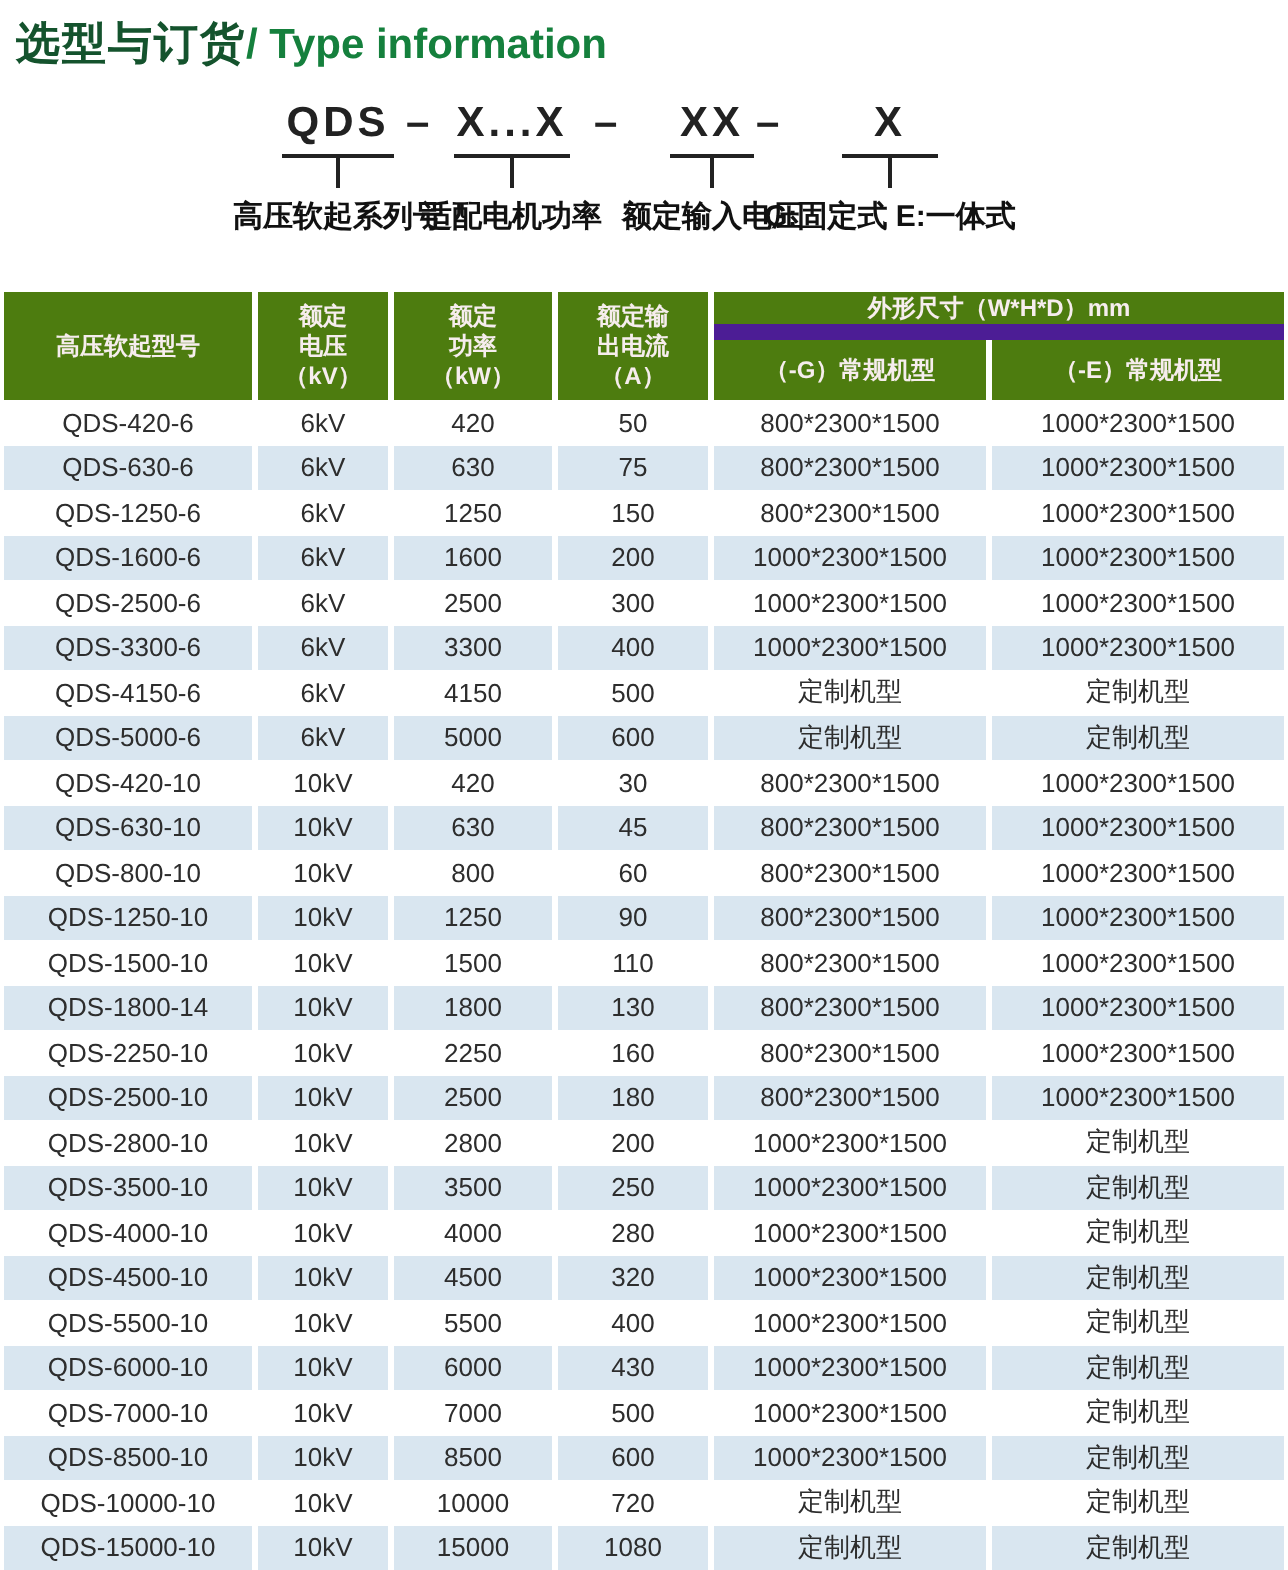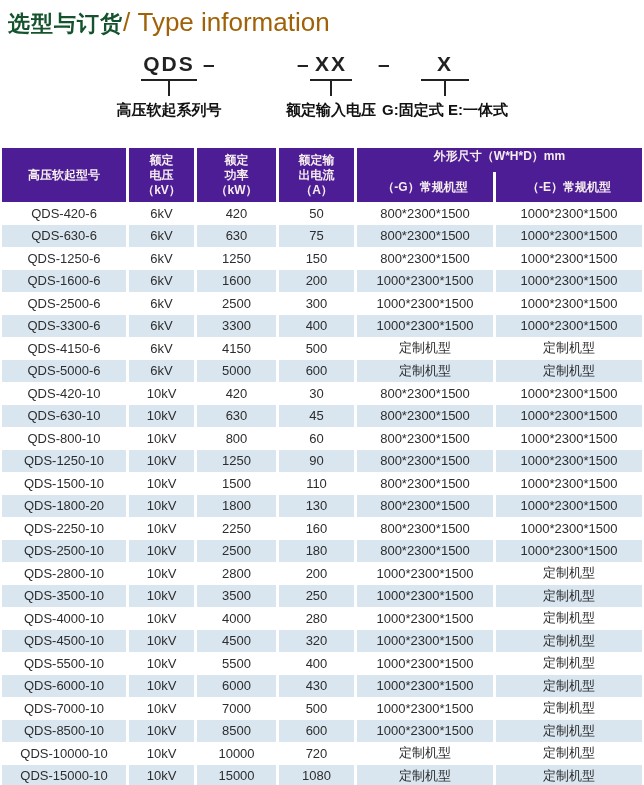--- a/index.html
+++ b/index.html
@@ -5,50 +5,50 @@
   html,body { margin:0; padding:0; background:#ffffff; }
   body {
     width:644px; height:785px;
     font-family:"Liberation Sans","DejaVu Sans",sans-serif;
     color:#2d2d2d;
     overflow:hidden;
   }
   
   .title { padding:7px 0 0 8px; white-space:nowrap; }
   .title .cn { font-size:22px; font-weight:bold; color:#14532d; letter-spacing:1px; }
-  .title .en { font-size:26px; font-weight:normal; color:#a16207; }
+  .title .en { font-size:21px; font-weight:bold; color:#15803d; }
 
   
   .diagram { position:relative; height:82px; margin-top:13px; }
   .seg { position:absolute; top:0; }
   .seg .code {
     display:block; text-align:center; font-size:21px; font-weight:bold;
     letter-spacing:2px; color:#222; height:24px; line-height:24px; white-space:nowrap;
   }
   .seg .uline { height:2px; background:#222; margin-top:3px; }
   .seg .tick { width:2px; height:15px; background:#222; margin:0 auto; }
   .seg .lbl {
     position:absolute; top:49px; left:50%; transform:translateX(-50%);
     white-space:nowrap; font-size:15px; color:#111; font-weight:bold;
   }
   .seg1 { left:141px; width:56px; }
   .seg2 { left:227px; width:58px; }
-  .seg3 { left:310px; width:42px; }
+  .seg3 { left:335px; width:42px; }
   .seg4 { left:421px; width:48px; }
   .dash { position:absolute; top:0; font-size:21px; font-weight:bold; color:#222; line-height:24px; }
   .dash1 { left:203px; } .dash2 { left:297px; } .dash3 { left:378px; }
 
   
   table {
     margin:14px 0 0 2px; width:640px;
     border-collapse:separate; border-spacing:0; table-layout:fixed;
   }
   th, td { box-sizing:border-box; padding:0; text-align:center; vertical-align:middle; }
   th {
-    background:#4c1d95; color:#f6eded; font-size:12px; font-weight:bold;
+    background:#4d7c0f; color:#f6eded; font-size:12px; font-weight:bold;
     line-height:1.25; white-space:pre-line;
     border-right:3px solid #ffffff;
   }
   th.last, td.last { border-right:none; }
   thead tr.r1 th { height:24px; }
   thead tr.r2 th { height:30px; }
   th.dims { border-bottom:8px solid #4c1d95; }
   td {
     height:22.5px; font-size:13px; color:#2d2d2d;
     border-right:3px solid #ffffff; white-space:nowrap;
@@ -64,20 +64,26 @@
 </div>
 
 <div class="diagram">
   <div class="seg seg1">
     <span class="code">QDS</span>
     <div class="uline"></div>
     <div class="tick"></div>
     <span class="lbl">高压软起系列号</span>
   </div>
   <span class="dash dash1">–</span>
+  <div class="seg seg2">
+    <span class="code">X...X</span>
+    <div class="uline"></div>
+    <div class="tick"></div>
+    <span class="lbl">适配电机功率</span>
+  </div>
   <span class="dash dash2">–</span>
   <div class="seg seg3">
     <span class="code">XX</span>
     <div class="uline"></div>
     <div class="tick"></div>
     <span class="lbl">额定输入电压</span>
   </div>
   <span class="dash dash3">–</span>
   <div class="seg seg4">
     <span class="code">X</span>
@@ -215,21 +221,21 @@
     </tr>
       <tr>
       <td>QDS-1500-10</td>
       <td>10kV</td>
       <td>1500</td>
       <td>110</td>
       <td>800*2300*1500</td>
       <td class="last">1000*2300*1500</td>
     </tr>
       <tr>
-      <td>QDS-1800-20</td>
+      <td>QDS-1800-14</td>
       <td>10kV</td>
       <td>1800</td>
       <td>130</td>
       <td>800*2300*1500</td>
       <td class="last">1000*2300*1500</td>
     </tr>
       <tr>
       <td>QDS-2250-10</td>
       <td>10kV</td>
       <td>2250</td>

